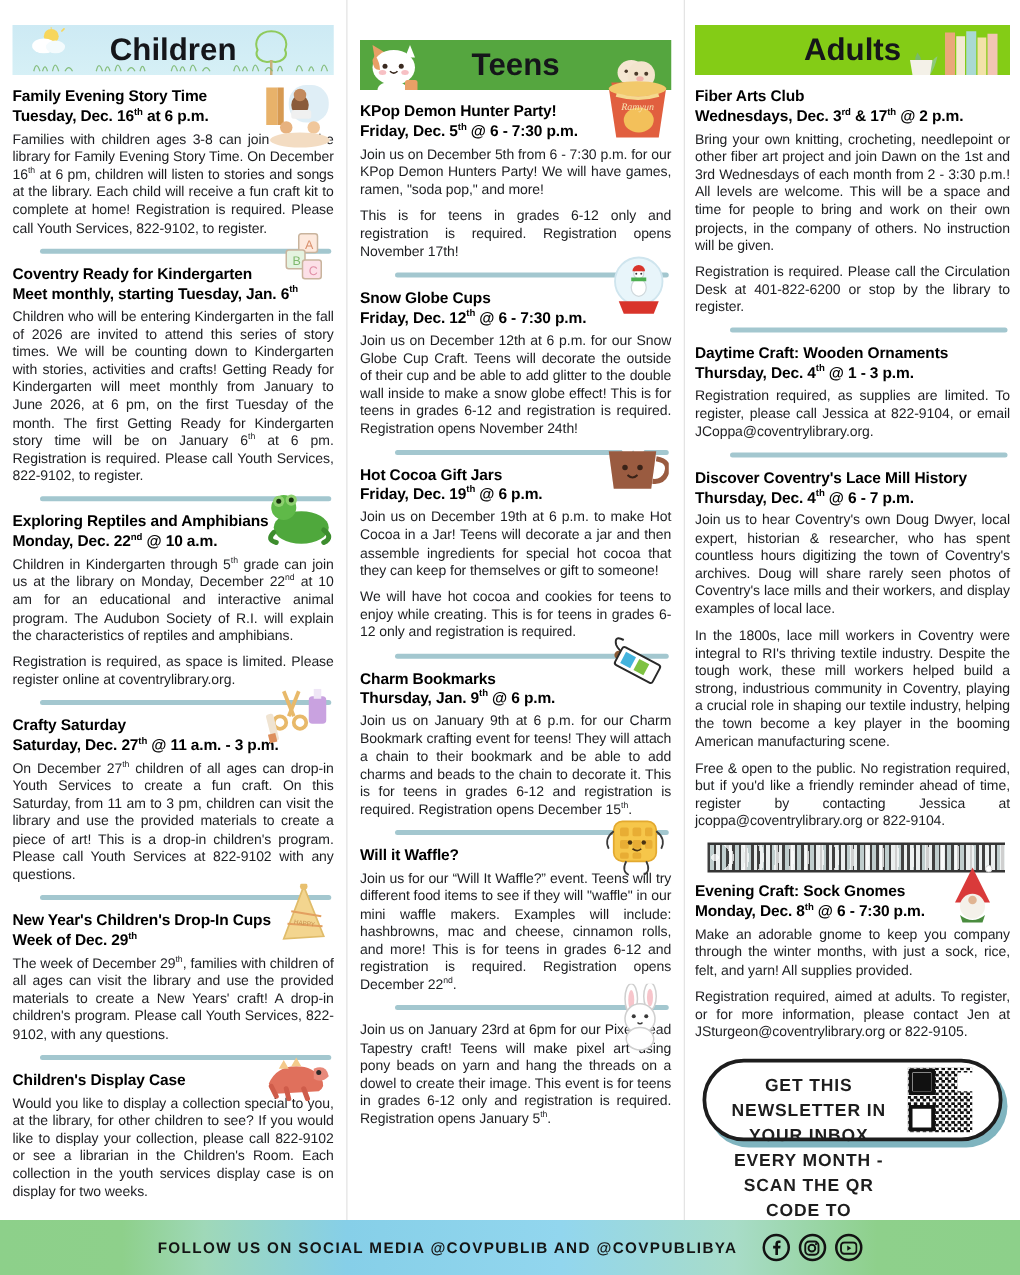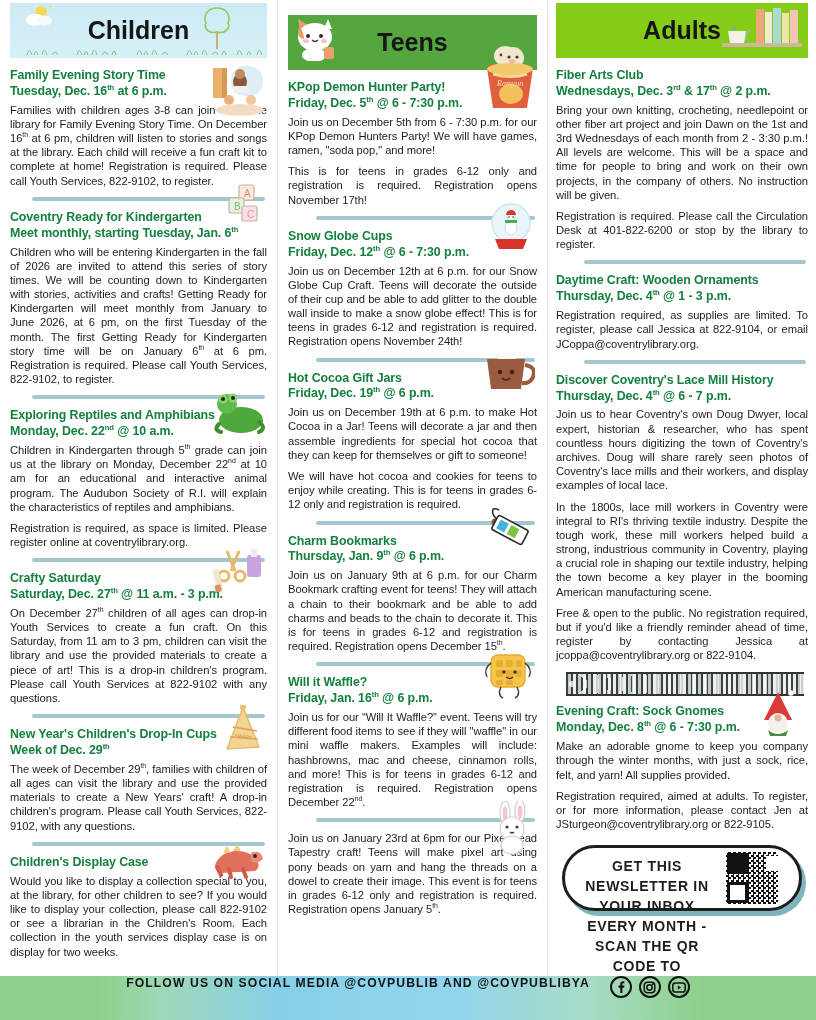--- a/index.html
+++ b/index.html
@@ -27,22 +27,22 @@
     height: 100%;
     overflow: hidden;
   }
   .col-children { width: 277px; padding: 0 10px; }
   .col-teens    { width: 270px; padding: 12px 10px; border-left: 1px solid #e4e4e4; }
   .col-adults   { width: 269px; padding: 0 8px;  border-left: 1px solid #e4e4e4; }
 
   
   .banner {
     position: relative;
-    height: 55px;
-    margin: 3px 0 10px 0;
+    height: 40px;
+    margin: 20px 0 10px 0;
     display: flex;
     align-items: center;
     justify-content: center;
     overflow: hidden;
   }
   .banner-children { background: linear-gradient(#cdeaf4, #d6f0f6); }
   .banner-teens    { background: #55a63f; }
   .banner-adults   { background: #84cc16; }
   .banner-title {
     font-size: 25px;
@@ -70,21 +70,21 @@
   .hr {
     height: 4px;
     background: #a3c7cf;
     margin: 9px 2px 9px 22px;
     border-radius: 2px;
   }
   .hr.short { margin-left: 28px; }
   h2.headline {
     font-size: 12.4px;
     font-weight: bold;
-    color: #15803d;
+    color: #000000;
     line-height: 1.28;
     margin-bottom: 3px;
     letter-spacing: -0.1px;
   }
   h2.headline .line2 { display: block; }
   sup { font-size: 0.62em; vertical-align: super; line-height: 0; }
   p.body {
     font-size: 11.2px;
     line-height: 1.265;
     color: #1c1d20;
@@ -163,20 +163,21 @@
   .qr-code::before { left:1px; top:1px; box-shadow: 36px 0 0 -3px #fff, 36px 0 0 0 #111 inset;}
   .qr-code::after  { left:1px; bottom:1px; }
 
   
   .footer {
     position: absolute;
     left: 0; bottom: 0;
     width: 816px; height: 44px;
     background: linear-gradient(90deg,#8dd08a 0%, #8ed08b 12%, #9fd8b8 20%, #86cfe8 34%, #92d6ee 55%, #a8dcc8 72%, #8ed08b 86%, #8dd08a 100%);
     display: flex;
+    align-items: center;
     justify-content: center;
     gap: 20px;
   }
   .footer-text {
     font-size: 12.2px;
     font-weight: bold;
     letter-spacing: 1.1px;
     color: #141414;
   }
   .social { display: flex; gap: 7px; }
@@ -452,21 +453,20 @@
           <circle cx="29" cy="23" r="1.8" fill="#4a3212"></circle>
             <circle cx="40" cy="23" r="1.8" fill="#4a3212"></circle>
           <path d="M31 28 q4 3 7 0" stroke="#4a3212" stroke-width="1.4" fill="none"></path>
           <path d="M16 14 q-8 6 -4 14" stroke="#3a3a3a" stroke-width="1.4" fill="none"></path>
           <path d="M50 14 q8 6 4 14" stroke="#3a3a3a" stroke-width="1.4" fill="none"></path>
           <path d="M26 38 q-4 8 2 11" stroke="#3a3a3a" stroke-width="1.4" fill="none"></path>
           <path d="M42 38 q4 8 -2 11" stroke="#3a3a3a" stroke-width="1.4" fill="none"></path>
         </svg>
         <h2 class="headline">
           <span>Will it Waffle?</span>
-          <span class="line2">Friday, Jan. 16<sup>th</sup> @ 6 p.m.</span>
         </h2>
         <p class="body">Join us for our “Will It Waffle?” event. Teens will try different food items to see if they will "waffle" in our mini waffle makers. Examples will include: hashbrowns, mac and cheese, cinnamon rolls, and more! This is for teens in grades 6-12 and registration is required. Registration opens December 22<sup>nd</sup>.</p>
       </div>
       <div class="hr short"></div>
 
       <div class="article">
         <svg class="art" style="right:0px;top:-30px;width:48px;height:54px;" viewBox="0 0 48 54">
           <ellipse cx="16" cy="12" rx="5" ry="12" fill="#fff" stroke="#cfcfcf" stroke-width="1.2"></ellipse>
           <ellipse cx="16" cy="13" rx="2.4" ry="8" fill="#f7c5cb"></ellipse>
           <ellipse cx="31" cy="10" rx="5" ry="11" fill="#fff" stroke="#cfcfcf" stroke-width="1.2"></ellipse>

